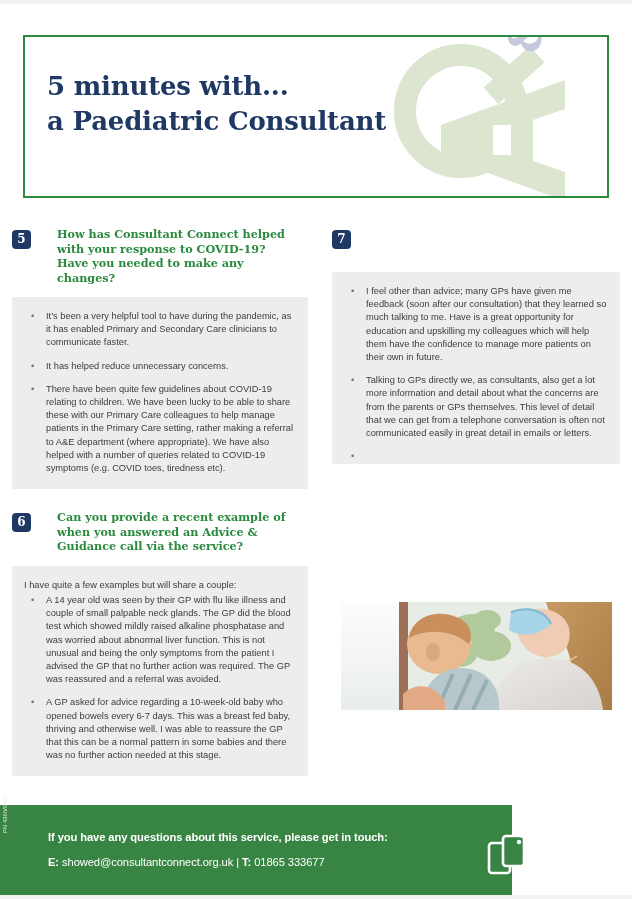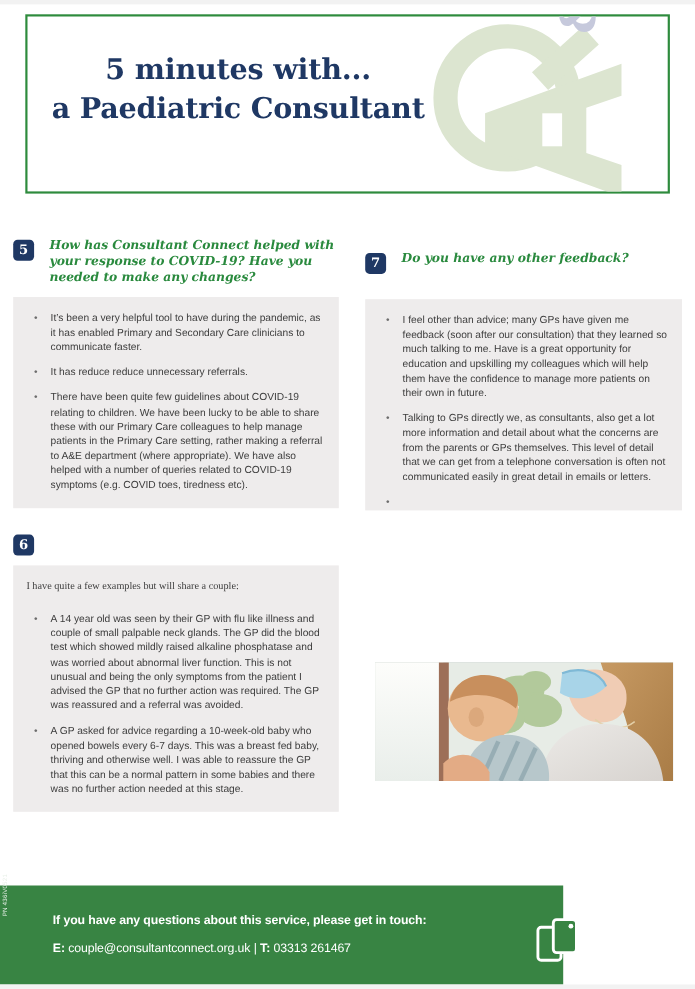--- a/index.html
+++ b/index.html
@@ -33,28 +33,27 @@
     position: absolute;
     left: 0; bottom: 0;
     width: 632px; height: 4px;
     background: #f2f2f2;
   }
 
   
   .header {
     position: absolute;
     left: 23px;
-    top: 13px;
+    top: 35px;
     width: 586px;
     height: 163px;
     border: 2px solid #2e8b3d;
     box-sizing: border-box;
     background: #ffffff;
     overflow: hidden;
-    text-align: center;
   }
   .watermark {
     position: absolute;
     right: -6px;
     top: -36px;
     width: 260px;
     height: 240px;
     pointer-events: none;
   }
   .header-title {
@@ -106,37 +105,35 @@
     font-size: 12px;
     line-height: 19px;
     text-align: center;
   }
   .q-text {
     font-family: "DejaVu Serif", "Liberation Serif", serif;
     font-weight: bold;
     font-size: 11.2px;
     line-height: 14.5px;
     color: #2a8a3e;
-    margin: 0;
-    font-style: italic;
+    margin: 12px;
   }
 
   
   .a-box {
     background: #eeecec;
     margin-top: 11px;
     padding: 13px 12px 14px 12px;
     box-sizing: border-box;
   }
   .a-intro {
     font-size: 9.3px;
     line-height: 13.2px;
     color: #3d3d3d;
-    margin: 0 0 16px 0;
-    font-family: Liberation Serif, serif;
+    margin: 0 0 2px 0;
   }
   .a-list {
     list-style: none;
     margin: 0;
     padding: 0;
   }
   .a-item {
     position: relative;
     padding-left: 22px;
     font-size: 9.3px;
@@ -267,33 +264,34 @@
         <p class="q-text">How has Consultant Connect helped with your response to COVID-19? Have you needed to make any changes?</p>
       </div>
       <div class="a-box">
         <ul class="a-list">
           <li class="a-item">
             <span class="a-bullet">•</span>
             <span>It’s been a very helpful tool to have during the pandemic, as it has enabled Primary and Secondary Care clinicians to communicate faster.</span>
           </li>
           <li class="a-item">
             <span class="a-bullet">•</span>
-            <span>It has reduce reduce unnecessary referrals.</span>
+            <span>It has helped reduce unnecessary concerns.</span>
           </li>
           <li class="a-item">
             <span class="a-bullet">•</span>
             <span>There have been quite few guidelines about COVID-19 relating to children. We have been lucky to be able to share these with our Primary Care colleagues to help manage patients in the Primary Care setting, rather making a referral to A&amp;E department (where appropriate). We have also helped with a number of queries related to COVID-19 symptoms (e.g. COVID toes, tiredness etc).</span>
           </li>
         </ul>
       </div>
     </div>
 
     <div class="qa-block" style="margin-top:21px;">
       <div class="q-head">
         <span class="q-badge">6</span>
+        <p class="q-text">Can you provide a recent example of when you answered an Advice &amp; Guidance call via the service?</p>
       </div>
       <div class="a-box">
         <p class="a-intro">I have quite a few examples but will share a couple:</p>
         <ul class="a-list">
           <li class="a-item">
             <span class="a-bullet">•</span>
             <span>A 14 year old was seen by their GP with flu like illness and couple of small palpable neck glands. The GP did the blood test which showed mildly raised alkaline phosphatase and was worried about abnormal liver function. This is not unusual and being the only symptoms from the patient I advised the GP that no further action was required. The GP was reassured and a referral was avoided.</span>
           </li>
           <li class="a-item">
             <span class="a-bullet">•</span>
@@ -303,21 +301,20 @@
       </div>
     </div>
 
   </div>
 
   <div class="col-right">
 
     <div class="qa-block" style="margin-top:12px;">
       <div class="q-head">
         <span class="q-badge">7</span>
-        <p class="q-text">Do you have any other feedback?</p>
       </div>
       <div class="a-box" style="margin-top:25px;">
         <ul class="a-list">
           <li class="a-item">
             <span class="a-bullet">•</span>
             <span>I feel other than advice; many GPs have given me feedback (soon after our consultation) that they learned so much talking to me. Have is a great opportunity for education and upskilling my colleagues which will help them have the confidence to manage more patients on their own in future.</span>
           </li>
           <li class="a-item">
             <span class="a-bullet">•</span>
             <span>Talking to GPs directly we, as consultants, also get a lot more information and detail about what the concerns are from the parents or GPs themselves. This level of detail that we can get from a telephone conversation is often not communicated easily in great detail in emails or letters.</span>
@@ -387,24 +384,24 @@
   </div>
 
   <div class="footer">
 
     <div class="footer-sidecode">PN 436iV0521</div>
 
     <div class="footer-contact">
       <div class="footer-line1">If you have any questions about this service, please get in touch:</div>
       <div class="footer-line2">
         <b>E:</b>
-        <span>couple@consultantconnect.org.uk</span>
+        <span>showed@consultantconnect.org.uk</span>
         <span>|</span>
         <b>T:</b>
-        <span>03313 261467</span>
+        <span>01865 333677</span>
       </div>
     </div>
 
     <div class="footer-logo">
       <svg class="logo-mark" width="50" height="46" viewBox="0 0 50 46">
         <rect x="2" y="14" width="21" height="30" rx="3" fill="none" stroke="#ffffff" stroke-width="2.6"></rect>
         <rect x="16" y="7" width="21" height="30" rx="3" fill="#388443" stroke="#ffffff" stroke-width="2.6"></rect>
         <path d="M33 7 C39 7 44 12 44 18" fill="none" stroke="#ffffff" stroke-width="2.4" stroke-linecap="round"></path>
         <path d="M33 1 C42 1 50 9 50 18" fill="none" stroke="#ffffff" stroke-width="2.4" stroke-linecap="round"></path>
         <circle cx="32" cy="13" r="2.2" fill="#ffffff"></circle>

